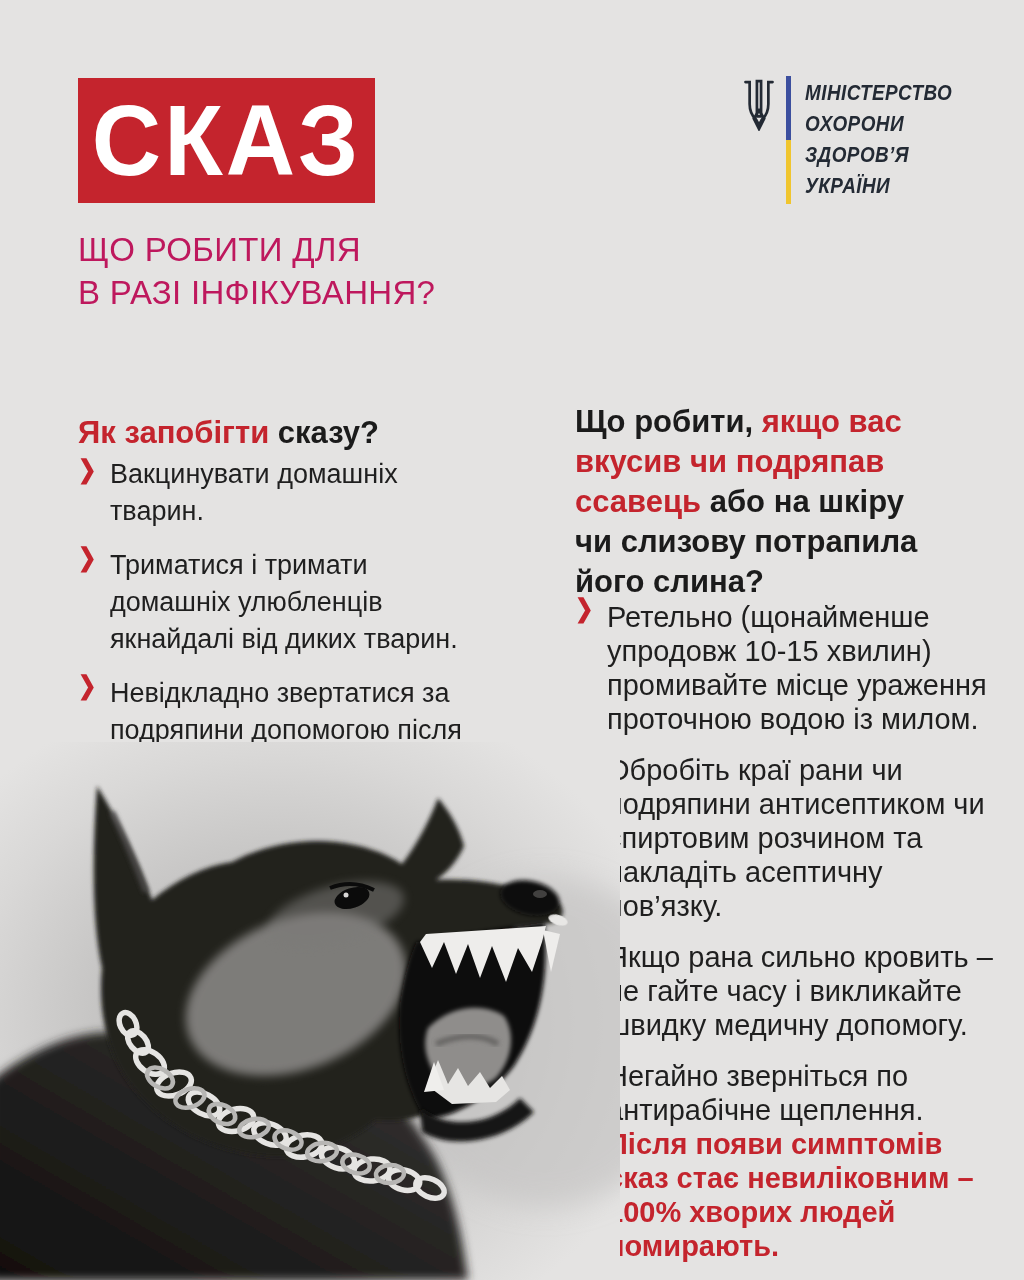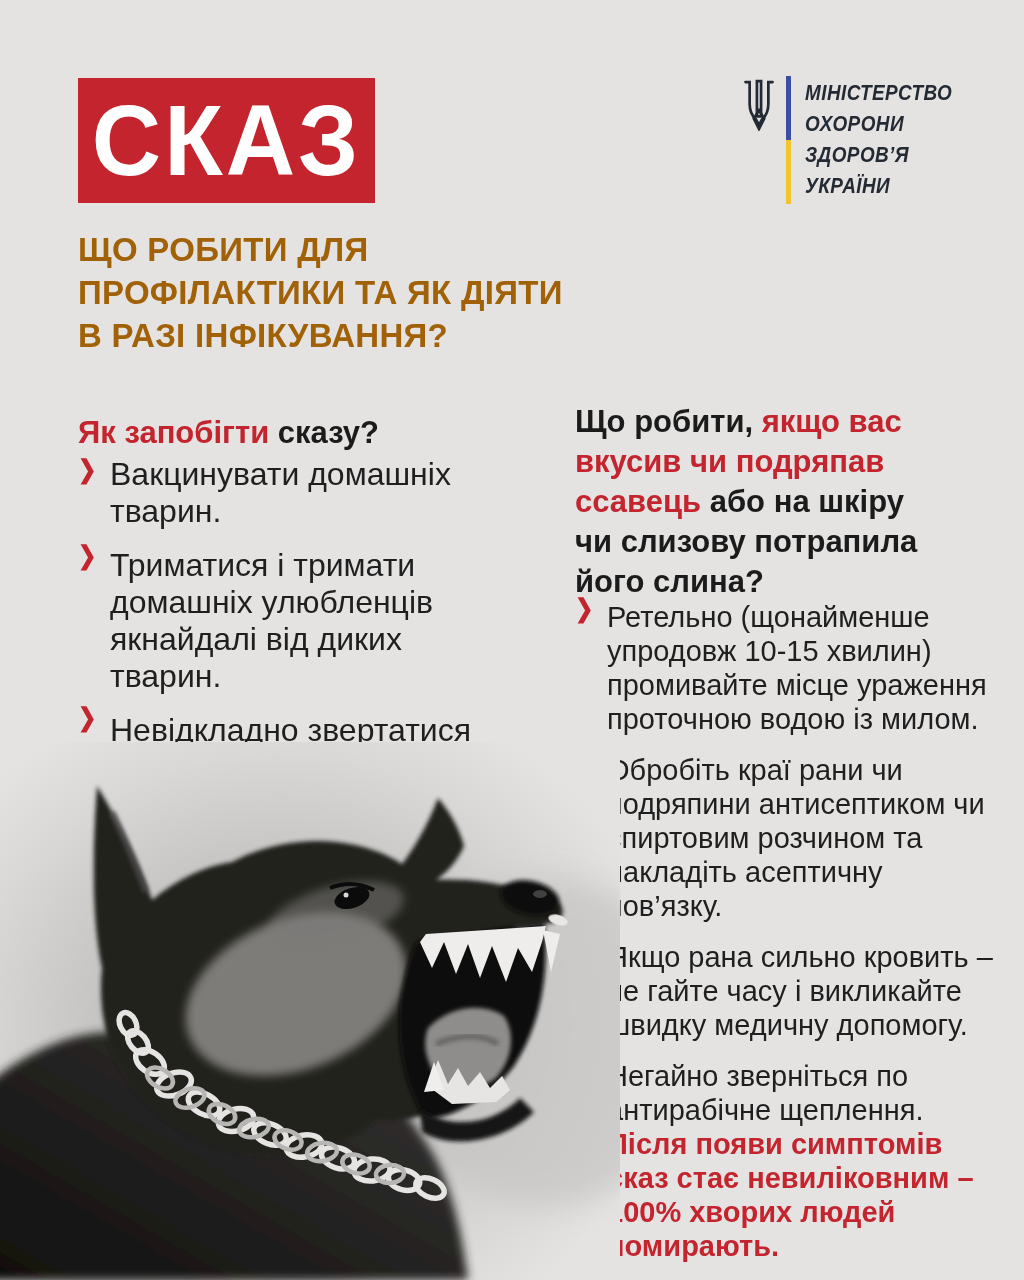--- a/index.html
+++ b/index.html
@@ -38,21 +38,21 @@
   .min-name{margin-left:14px;margin-top:1px;}
   .min-name div{
     color:var(--navy);
     font-size:22px;font-weight:700;line-height:31px;
     transform:scaleX(.86);transform-origin:left;
     letter-spacing:.5px;white-space:nowrap;
   }
   
   .heading{position:absolute;left:78px;top:228px;}
   .heading div{
-    color:#a16207;font-size:33px;font-weight:700;
+    color:#be185d;font-size:33px;font-weight:400;
     line-height:43px;letter-spacing:.3px;white-space:nowrap;
   }
   
   .col-title{font-size:31px;font-weight:800;line-height:40px;color:var(--ink);}
   .col-title .red{color:var(--red);}
   .left-title{position:absolute;left:78px;top:406px;white-space:nowrap;margin-top:7px;}
   .right-title{position:absolute;left:575px;top:402px;width:420px;}
   .right-title div{white-space:nowrap;}
 
   ul.blist{
@@ -63,21 +63,21 @@
     color:var(--red);font-weight:700;
     flex:0 0 32px;
     font-size:22px;line-height:34px;
     transform:scaleY(1.15);
   }
   .btxt{
     color:#1f1f1f;
     white-space:pre-line;
   }
   .left-list{left:78px;top:456px;width:400px;}
-  .left-list .btxt{font-size:32px;line-height:37px;}
+  .left-list .btxt{font-size:27px;line-height:37px;}
   .right-list{left:575px;top:600px;width:430px;}
   .right-list .btxt{font-size:29px;line-height:34px;}
   .right-list li{margin-bottom:15px;}
   .em-red{
     display:block;color:var(--red);font-weight:700;
     white-space:pre-line;
   }
   
   .photo{
     position:absolute;left:0;top:742px;width:620px;height:538px;
@@ -110,21 +110,20 @@
     <div class="min-name">
       <div>МІНІСТЕРСТВО</div>
       <div>ОХОРОНИ</div>
       <div>ЗДОРОВ’Я</div>
       <div>УКРАЇНИ</div>
     </div>
   </div>
 
   <div class="heading">
     <div>ЩО РОБИТИ ДЛЯ</div>
-    <div>ПРОФІЛАКТИКИ ТА ЯК ДІЯТИ</div>
     <div>В РАЗІ ІНФІКУВАННЯ?</div>
   </div>
 
   <div class="col-title left-title">
     <span class="red">Як запобігти </span><span>сказу?</span>
   </div>
   <ul class="blist left-list">
     <li>
       <span class="chev">❯</span>
       <span class="btxt">Вакцинувати домашніх

